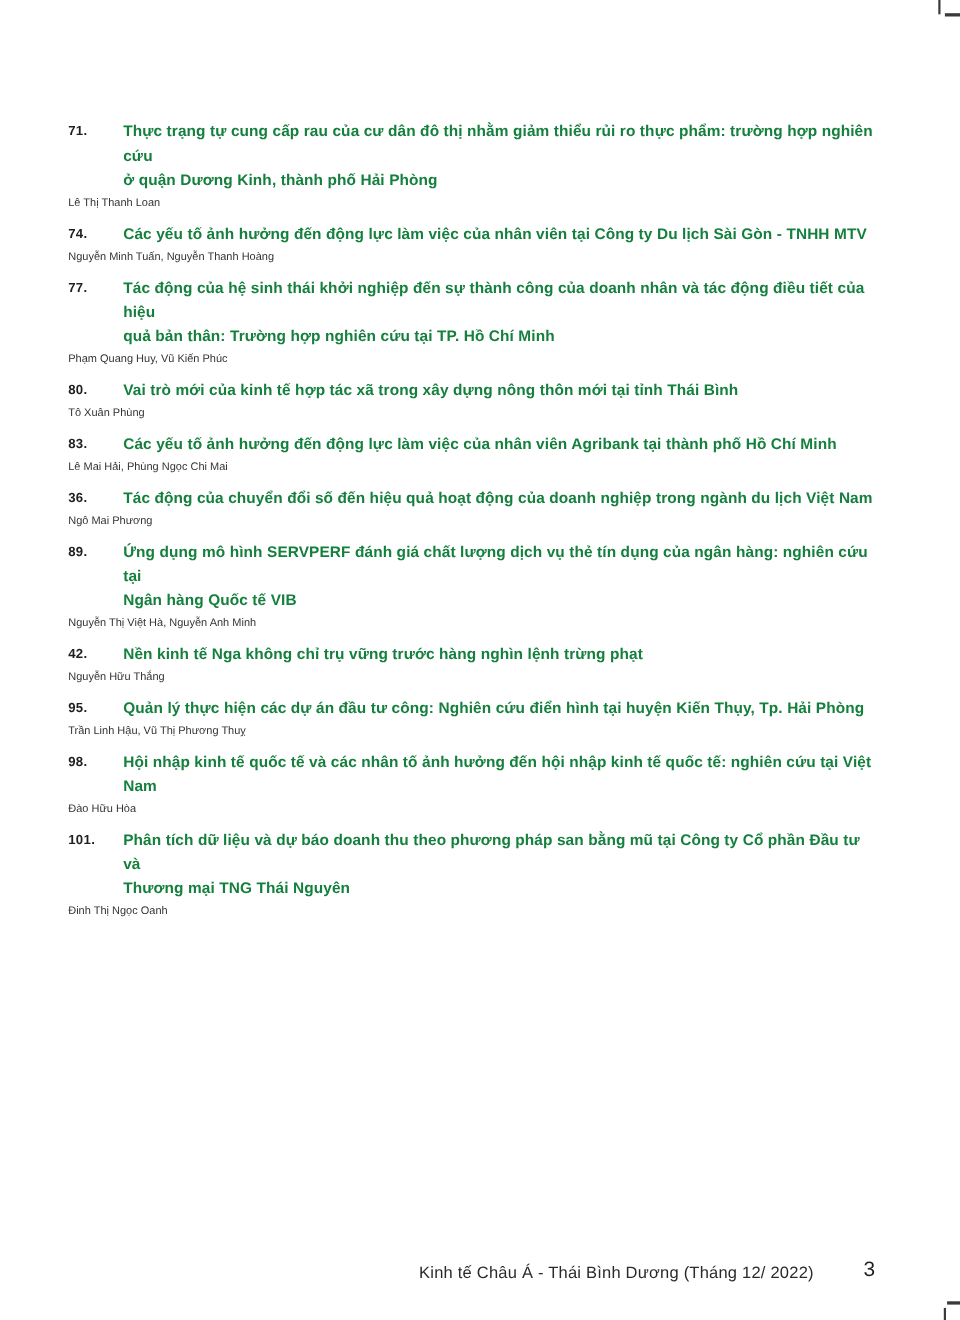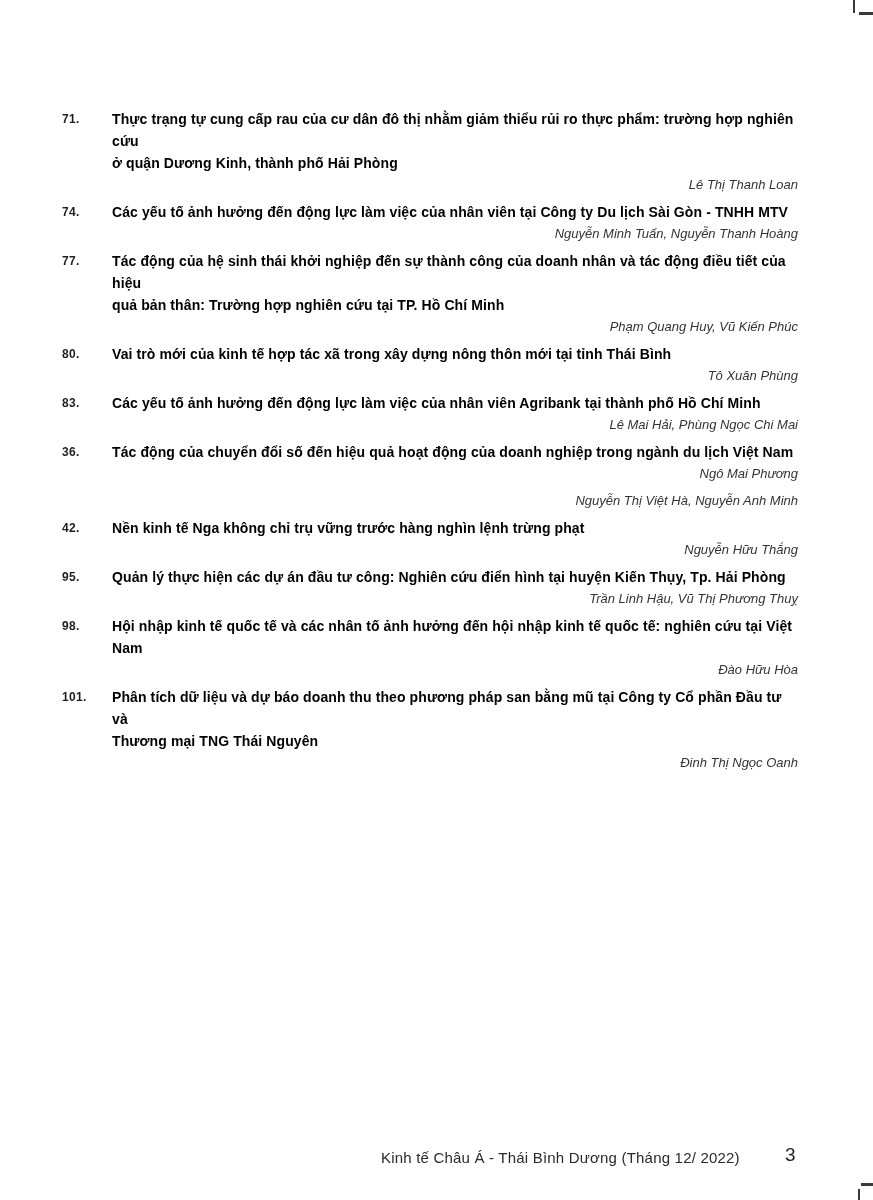--- a/index.html
+++ b/index.html
@@ -37,28 +37,27 @@
     font-weight: bold;
     font-size: 12px;
     line-height: 22px;
     letter-spacing: 0.3px;
     color: #1f1f1f;
   }
   .entry-title {
     font-weight: bold;
     font-size: 14px;
     line-height: 22px;
-    color: #000000;
+    color: #15803d;
     white-space: pre-line;
     letter-spacing: 0.1px;
   }
   .entry-authors {
-    text-align: right;
-    font-style: italic;
-    font-size: 13px;
+    text-align: left;
+    font-size: 10px;
     line-height: 21px;
     color: #333333;
   }
 
   
   .footer-journal {
     position: absolute;
     top: 1148px;
     left: 381px;
     font-size: 15px;
@@ -137,20 +136,25 @@
 
     <div class="entry">
       <div class="entry-row">
         <div class="entry-num">36.</div>
         <div class="entry-title">Tác động của chuyển đổi số đến hiệu quả hoạt động của doanh nghiệp trong ngành du lịch Việt Nam</div>
       </div>
       <div class="entry-authors">Ngô Mai Phương</div>
     </div>
 
     <div class="entry">
+      <div class="entry-row">
+        <div class="entry-num">89.</div>
+        <div class="entry-title">Ứng dụng mô hình SERVPERF đánh giá chất lượng dịch vụ thẻ tín dụng của ngân hàng: nghiên cứu tại
+Ngân hàng Quốc tế VIB</div>
+      </div>
       <div class="entry-authors">Nguyễn Thị Việt Hà, Nguyễn Anh Minh</div>
     </div>
 
     <div class="entry">
       <div class="entry-row">
         <div class="entry-num">42.</div>
         <div class="entry-title">Nền kinh tế Nga không chỉ trụ vững trước hàng nghìn lệnh trừng phạt</div>
       </div>
       <div class="entry-authors">Nguyễn Hữu Thắng</div>
     </div>

